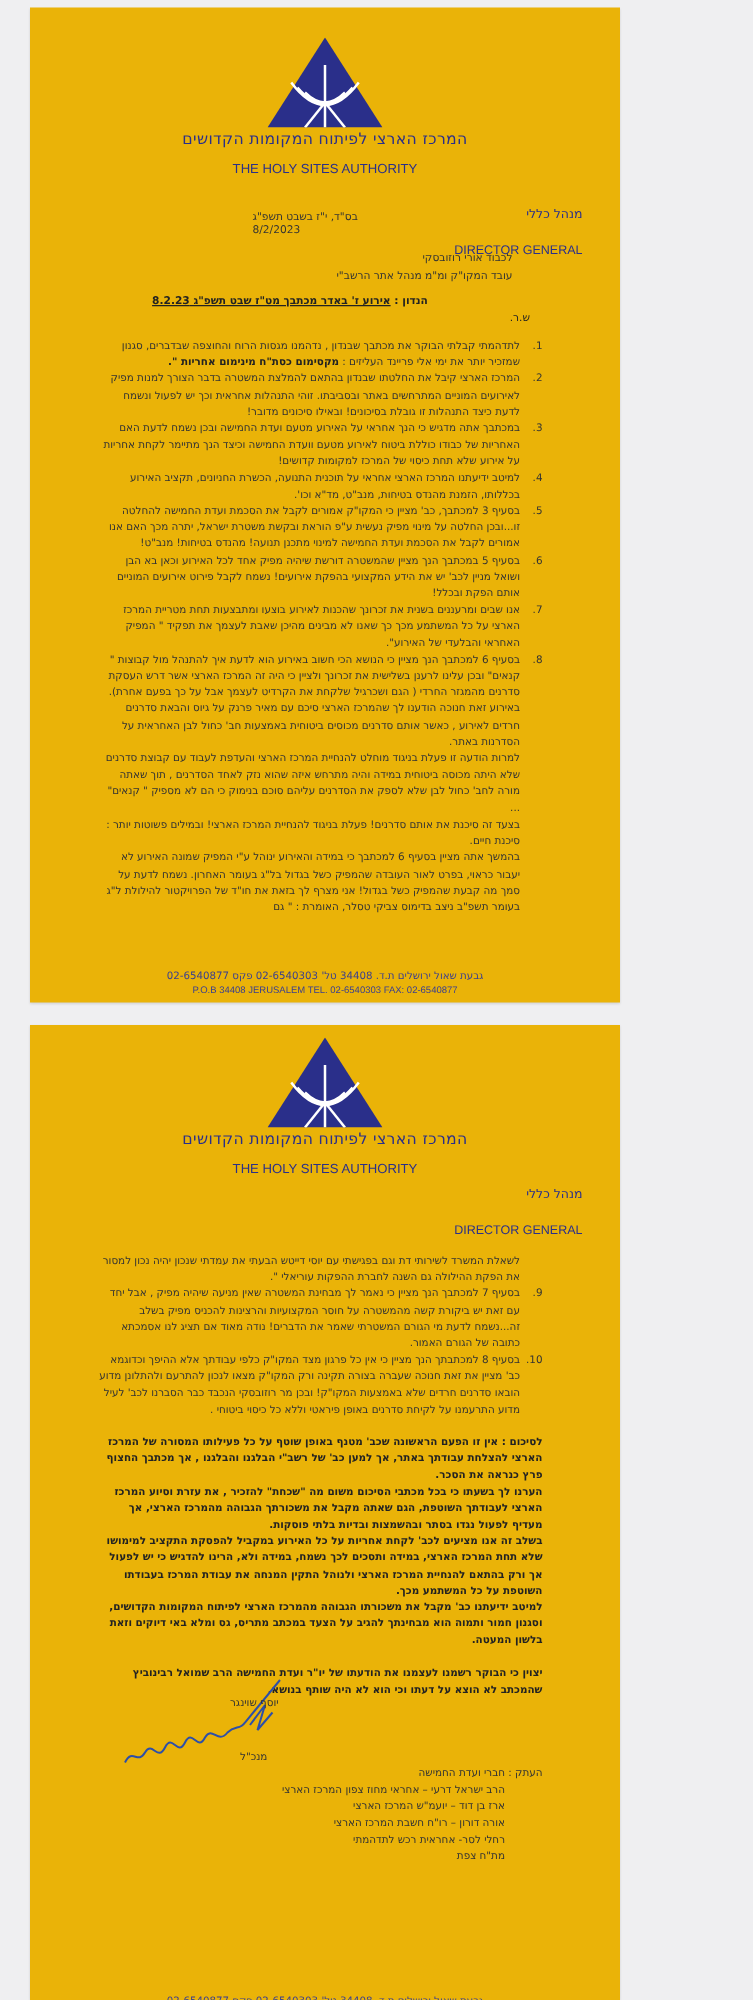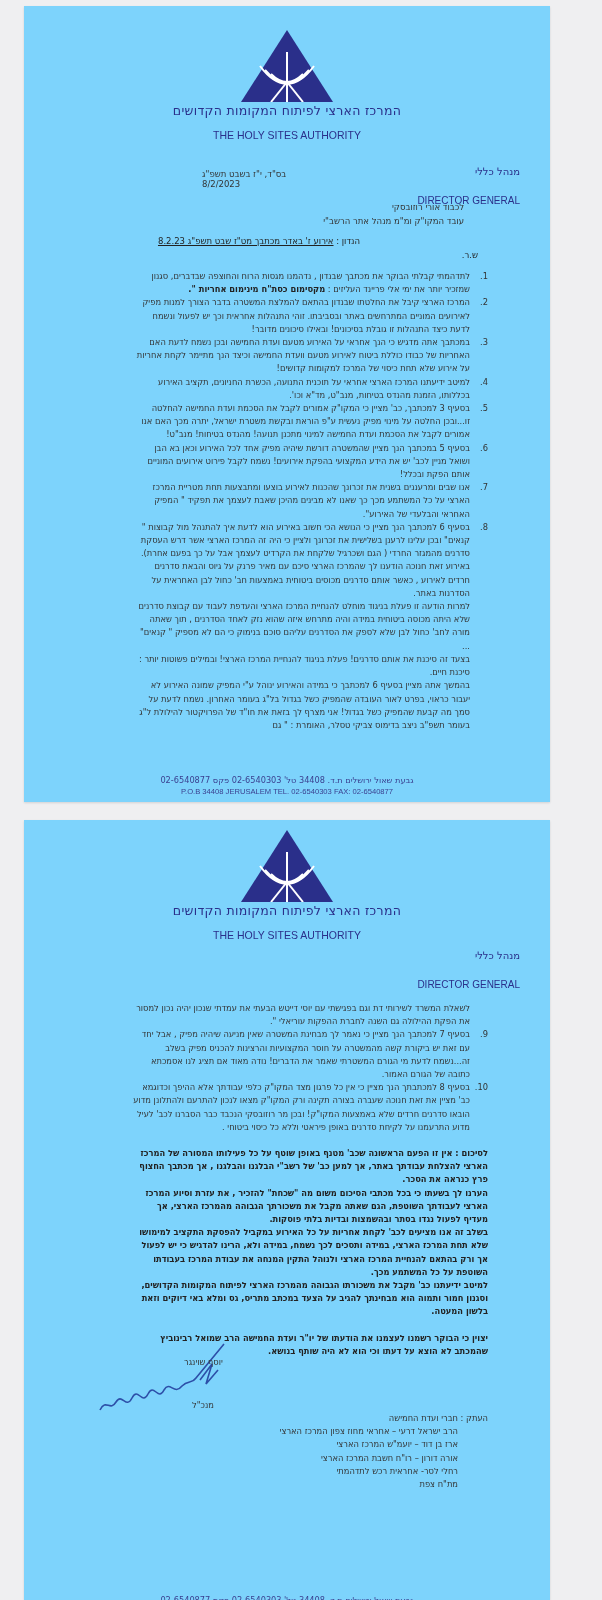--- a/index.html
+++ b/index.html
@@ -1,31 +1,31 @@
 <!DOCTYPE html>
 <html><head>
 <meta charset="utf-8">
 <style>
   html,body{margin:0;padding:0;}
   body{width:602px;height:1600px;background:#efeff1;position:relative;overflow:hidden;font-family:"DejaVu Sans",sans-serif;color:#222;}
-  .page{position:absolute;left:24px;width:526px;background:#7dd3fc;box-shadow:0 1px 2px rgba(0,0,0,0.12);}
+  .page{position:absolute;left:24px;width:472px;background:#eab308;box-shadow:0 1px 2px rgba(0,0,0,0.12);}
   #page1{top:6px;height:796px;}
   #page2{top:820px;height:780px;}
   .logo{position:absolute;left:0;right:0;text-align:center;}
   .logo svg{display:block;margin:0 auto;}
   .logo-he{font-family:"DejaVu Sans",sans-serif;font-size:12.5px;color:#2a2f8a;direction:rtl;letter-spacing:0.3px;margin-top:1px;}
   .logo-en{font-family:"Liberation Sans",sans-serif;font-size:10.5px;color:#2a2f8a;margin-top:11px;}
   .dg{position:absolute;right:30px;text-align:right;}
   .dg-he{font-size:10px;color:#2a2f8a;direction:rtl;}
   .dg-en{font-family:Liberation Sans, sans-serif;font-size:10px;color:#2a2f8a;margin-top:18px;}
   .date{position:absolute;left:178px;font-size:8.5px;color:#333;}
   .date div{direction:rtl;text-align:left;}
   .date .greg{direction:ltr;}
   .addr{position:absolute;right:86px;font-size:8.5px;line-height:14px;text-align:right;direction:rtl;color:#333;}
-  .subject{position:absolute;left:0;right:56px;text-align:center;font-size:8.5px;font-weight:normal;direction:rtl;color:#222;}
+  .subject{position:absolute;left:0;right:56px;text-align:center;font-size:8.5px;font-weight:bold;direction:rtl;color:#222;}
   .subject .u{text-decoration:underline;}
   .sr{position:absolute;right:72px;font-size:8.5px;direction:rtl;}
   .body{position:absolute;right:62px;width:355px;font-size:8.3px;line-height:13.2px;direction:rtl;text-align:right;color:#333;}
   .item{position:relative;padding-right:18px;}
   .item .num{position:absolute;right:0;top:0;}
   .para{padding-right:18px;}
   .bold{font-weight:bold;color:#222;}
   .footer{position:absolute;left:0;right:0;text-align:center;color:#3a3f8f;margin-top:45px;}
   .footer .he{font-size:8.2px;direction:rtl;}
   .footer .en{font-family:"Liberation Sans",sans-serif;font-size:7.6px;margin-top:2px;}

